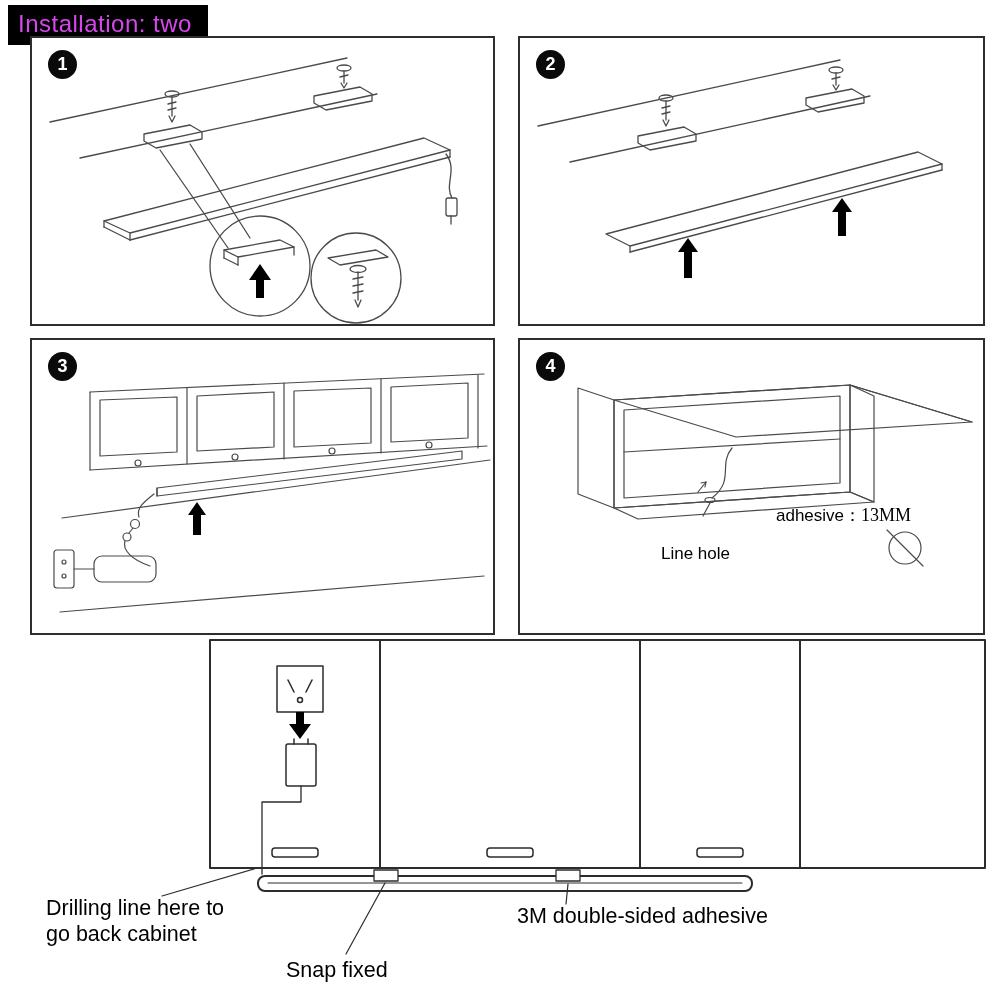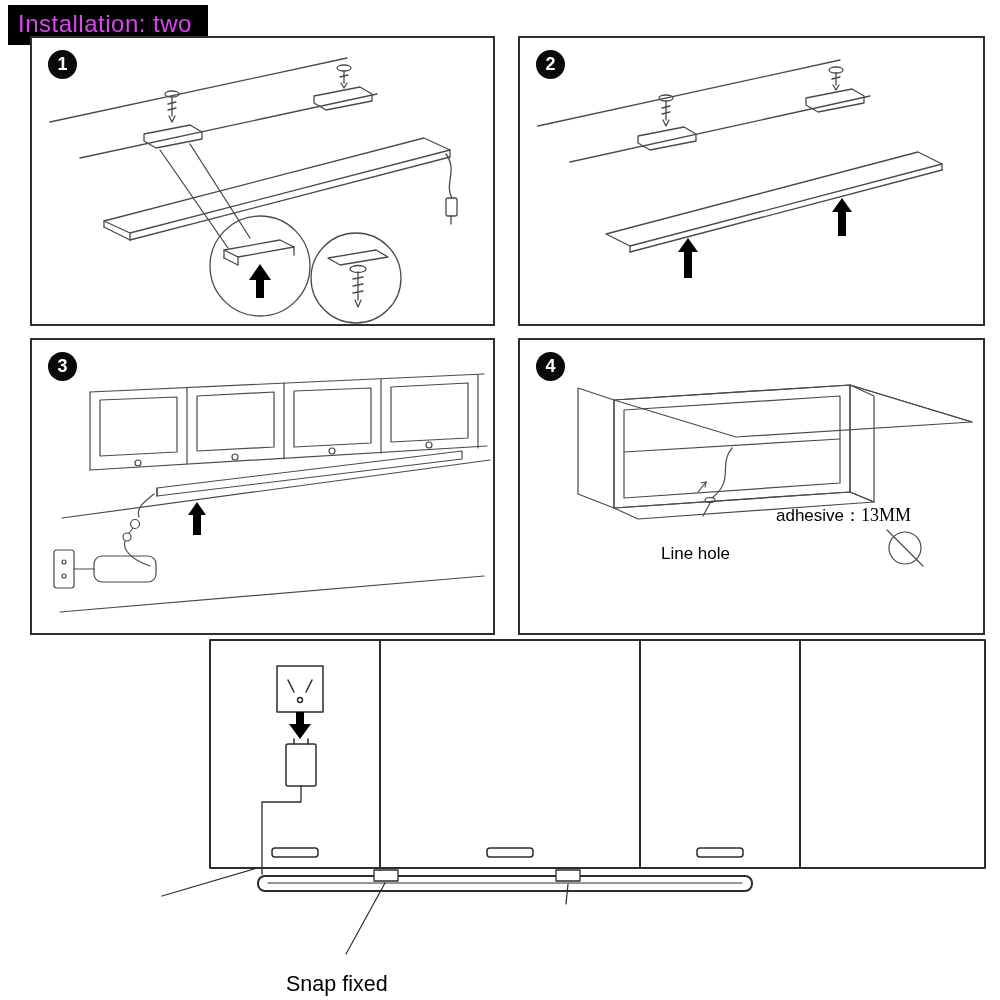--- a/index.html
+++ b/index.html
@@ -30,21 +30,21 @@
   .lbl { position:absolute; color:#000; white-space:nowrap; z-index:4; }
   .lbl.wrap { white-space:normal; }
 
   #label-line-hole   { left:141px; top:174px; font-size:17px;margin-top:30px; }
   #label-drilling    { left:256px; top:164px; font-size:17px; }
   #label-drilling .small { font-size:18px; font-family:"Liberation Serif", serif; }
 
   #bottom-art { position:absolute; left:0; top:636px; width:1000px; height:364px; }
 
   #label-drill-line { left:46px;  top:895px; width:195px; font-size:21.5px; line-height:1.22; }
-  #label-snap       { left:286px; top:958px; font-size:21.5px;margin-top:14px; }
+  #label-snap       { left:286px; top:958px; font-size:21.5px; }
   #label-adhesive   { left:517px; top:904px; font-size:21.5px; }
 </style>
 </head>
 <body>
 
 <div class="stage">
 
   <div class="badge">Installation: two</div>
 
   <div class="panel" id="panel1">
@@ -291,15 +291,17 @@
         <line x1="346" y1="318" x2="385" y2="247"></line>
         <line x1="566" y1="268" x2="568" y2="248"></line>
       </g>
     </g>
     <g fill="#000000" stroke="none">
       <rect x="296" y="76" width="8" height="12"></rect>
       <polygon points="289,88 311,88 300,103"></polygon>
     </g>
   </svg>
 
+  <div class="lbl wrap" id="label-drill-line">Drilling line here to go back cabinet</div>
   <div class="lbl" id="label-snap">Snap fixed</div>
+  <div class="lbl" id="label-adhesive">3M double-sided adhesive</div>
 
 </div>
 
 </body></html>

